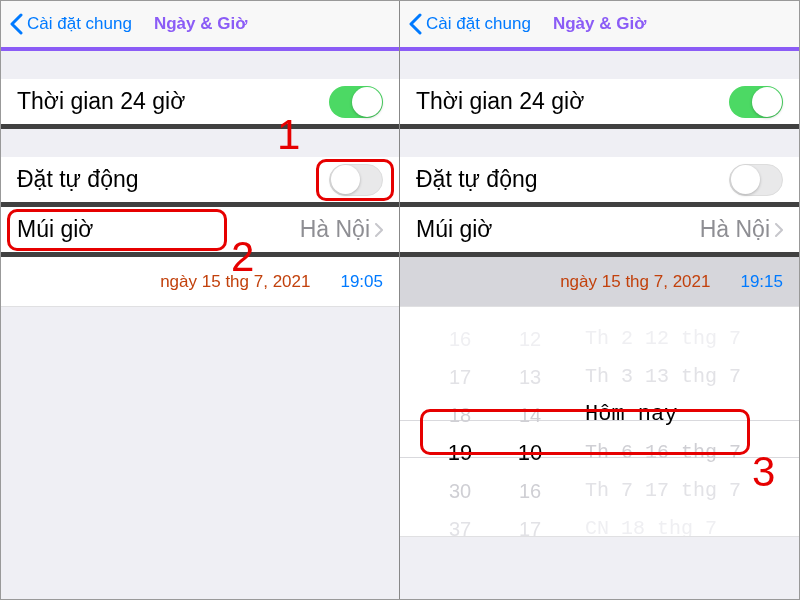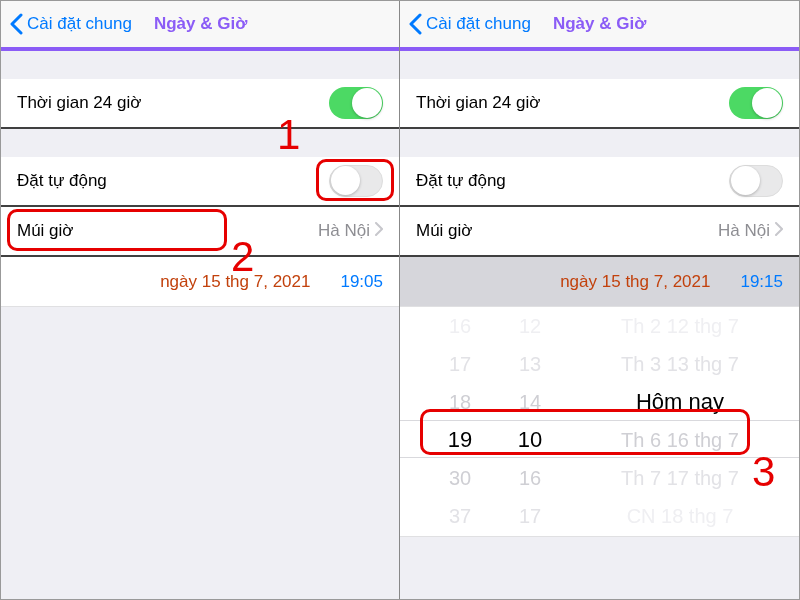--- a/index.html
+++ b/index.html
@@ -45,23 +45,23 @@
     margin-left: 22px;
   }
   .spacer { height: 28px; }
   .row {
     background: #fff;
     height: 50px;
     display: flex;
     align-items: center;
     justify-content: space-between;
     padding: 0 16px;
-    font-size: 17px;
+    font-size: 23px;
     color: #000;
-    border-bottom: 2px solid #404040;
+    border-bottom: 5px solid #404040;
     position: relative;
   }
   .row:first-of-type { border-top: 1px solid #e0e0e2; }
   .row .val {
     color: #8e8e93;
     display: flex;
     align-items: center;
     gap: 4px;
   }
   .chev svg { width: 9px; height: 14px; }
@@ -101,29 +101,29 @@
   .time-lbl { color: #007aff; }
   .picker {
     background: #fff;
     height: 230px;
     position: relative;
     overflow: hidden;
     border-bottom: 1px solid #e0e0e2;
   }
   .picker-col {
     position: absolute;
-    top: 0;
+    top: 13px;
     height: 100%;
     display: flex;
     flex-direction: column;
     align-items: center;
   }
   .picker-col.hour { left: 30px; width: 60px; }
   .picker-col.min { left: 100px; width: 60px; }
-  .picker-col.day { left: 175px; width: 200px; align-items: center; padding-left:10px;}
+  .picker-col.day { left: 175px; width: 200px; align-items: flex-start; padding-left:10px;font-family:Liberation Mono, monospace;}
   .pitem {
     height: 38px;
     line-height: 38px;
     font-size: 20px;
     color: #bfbfc4;
     white-space: nowrap;
   }
   .pitem.sel { color: #000; font-size: 22px; }
   .pitem.f1 { color: #cfcfd4; }
   .pitem.f2 { color: #e2e2e6; }

